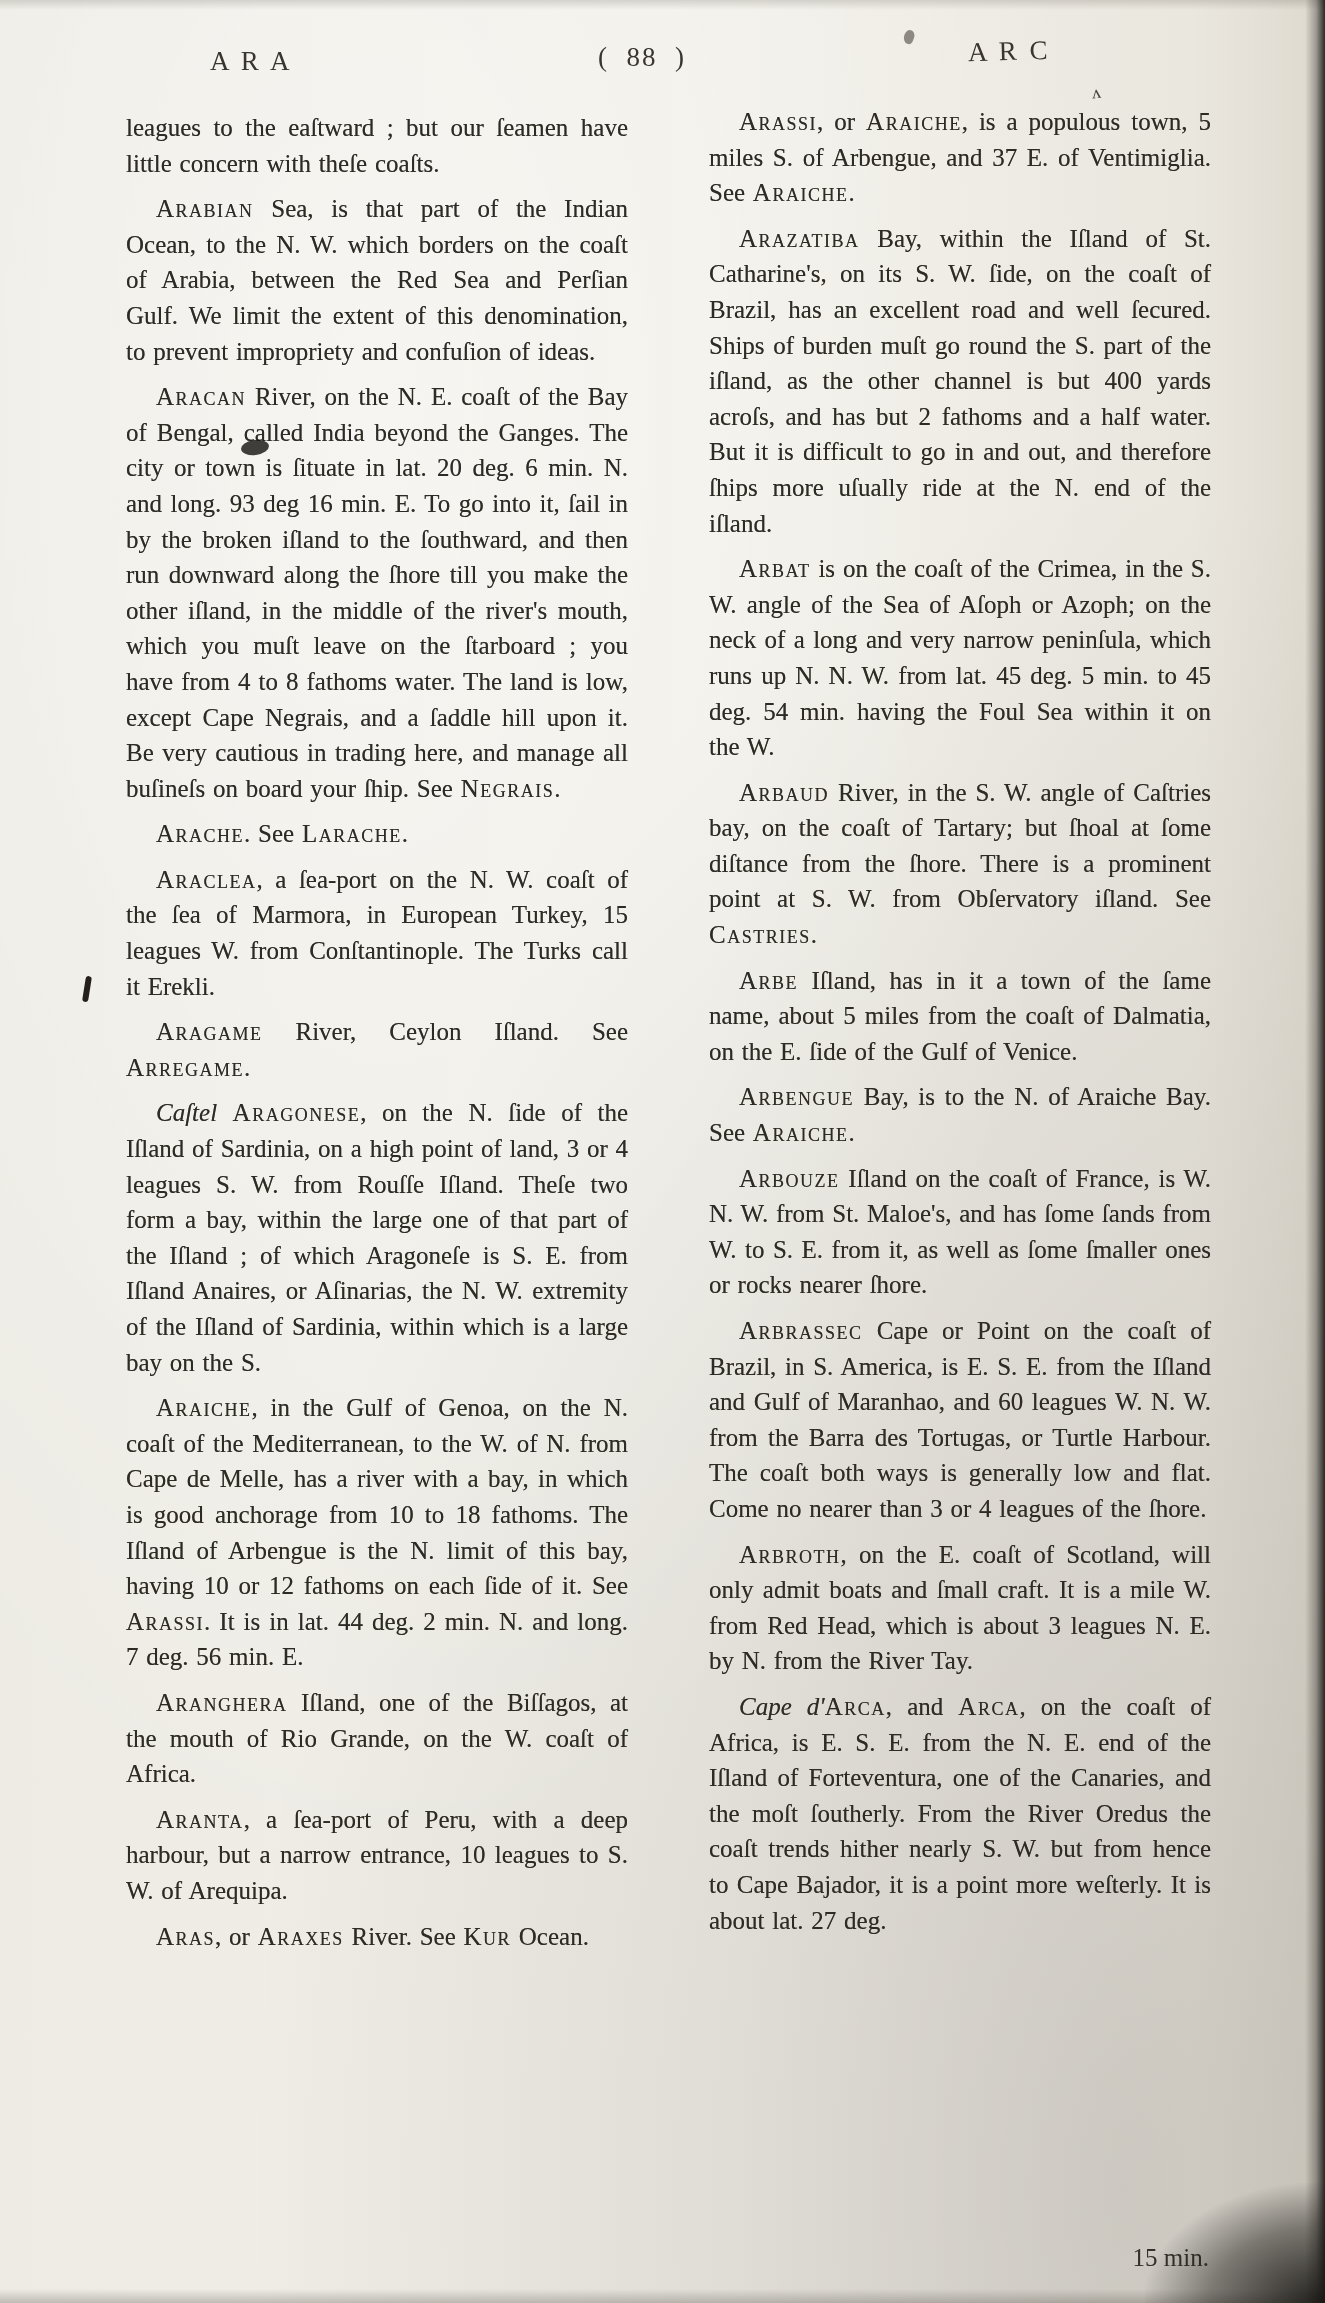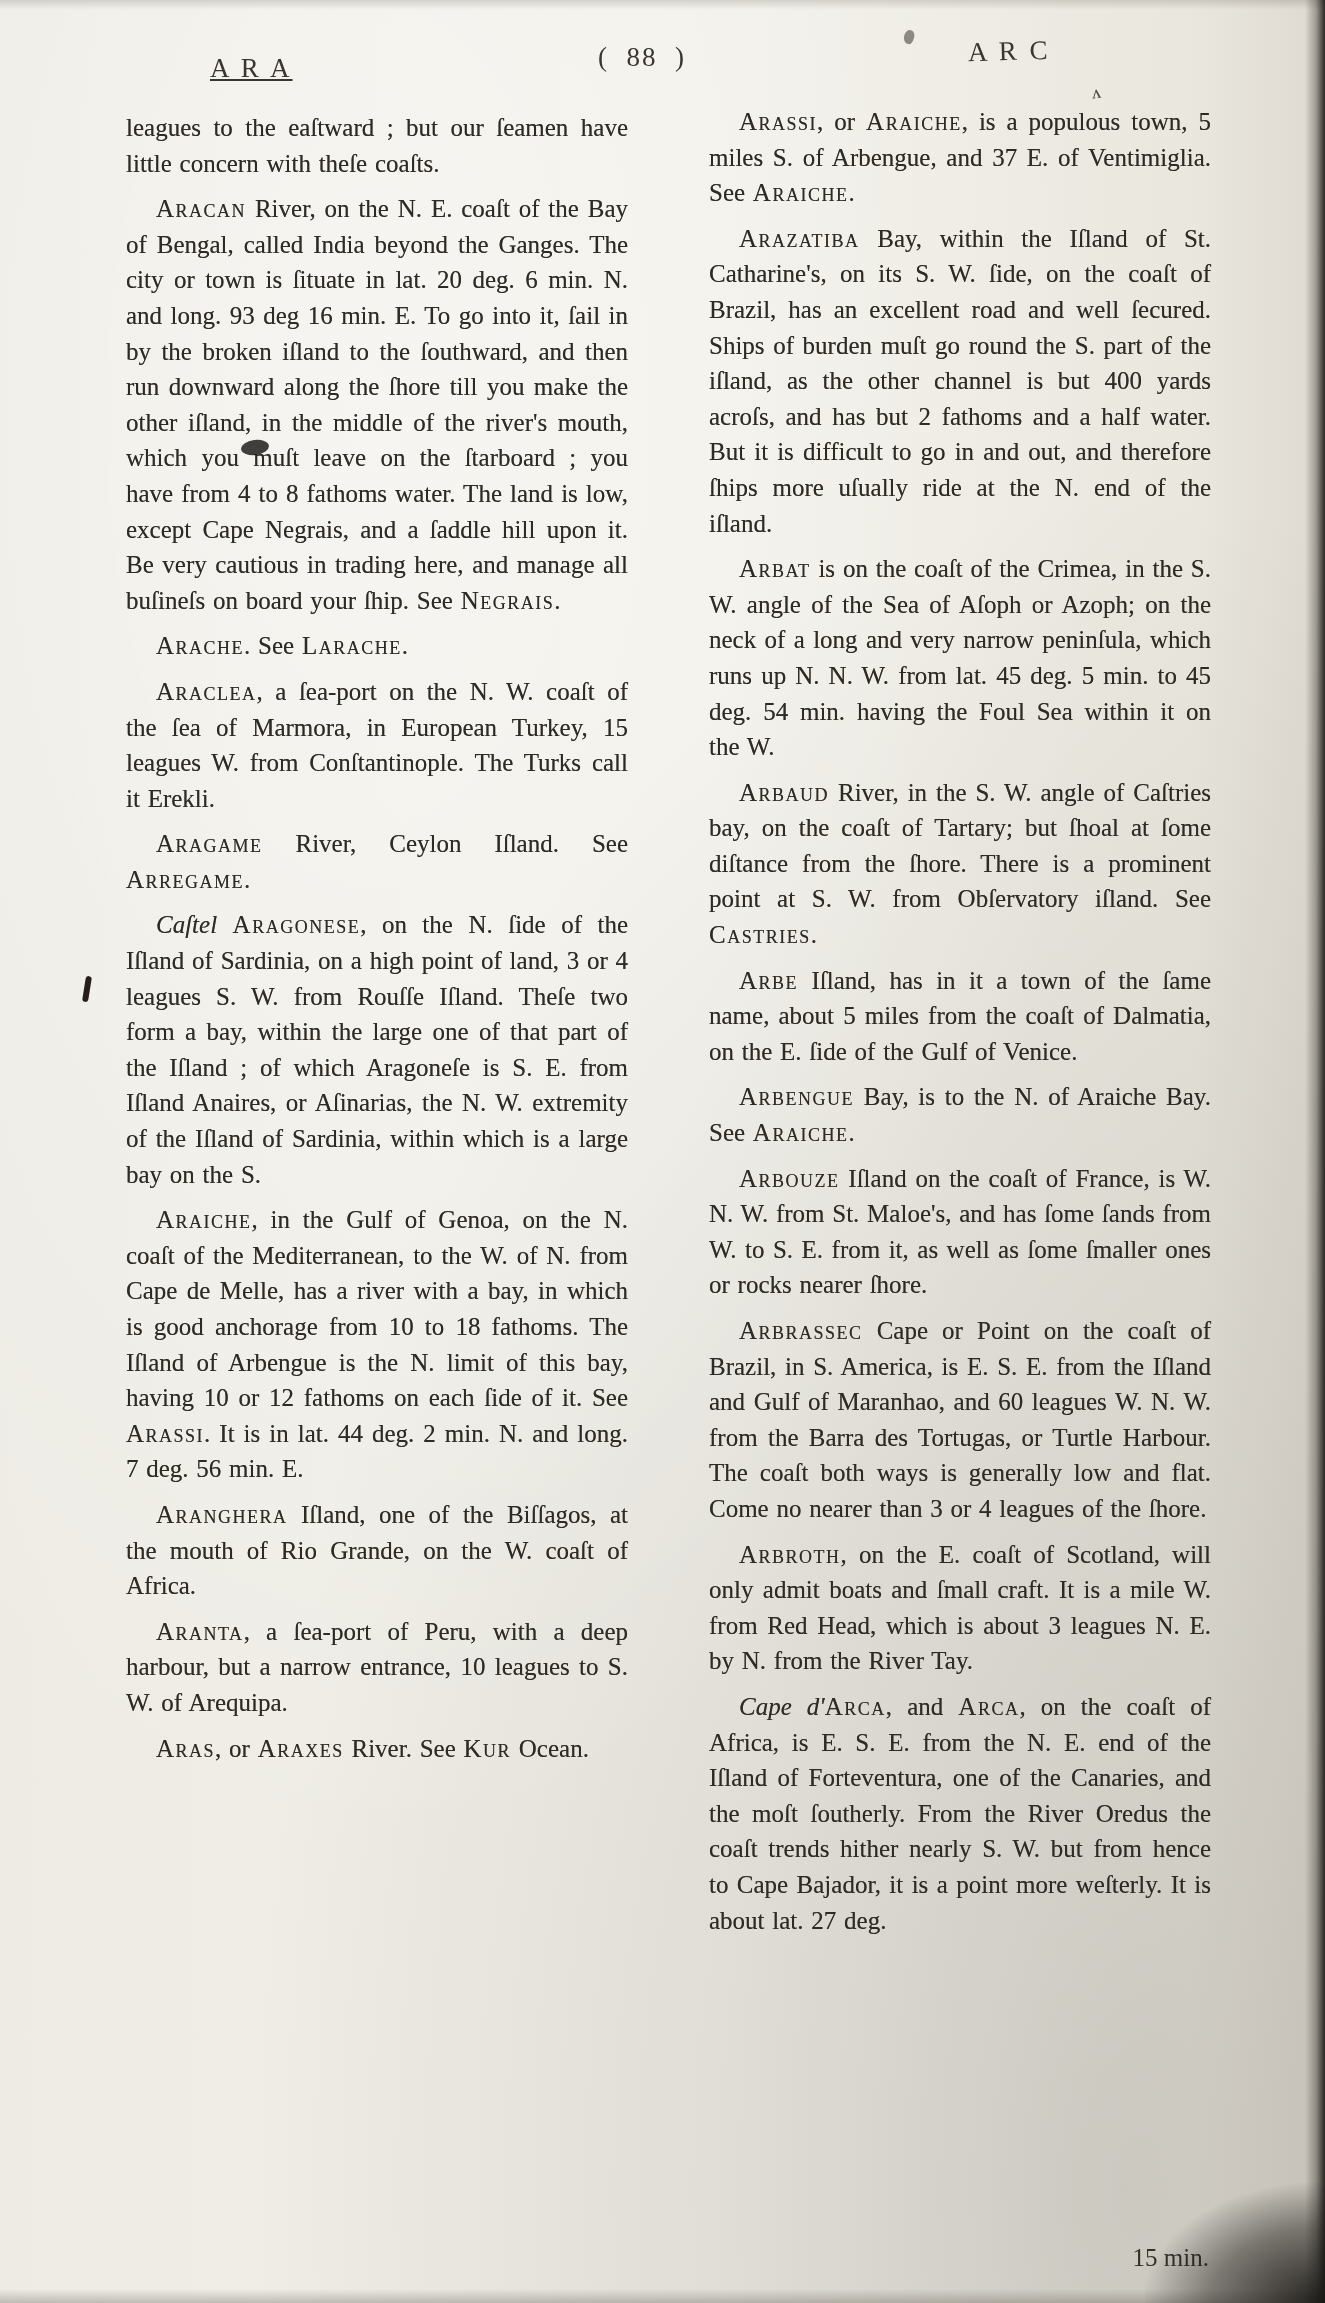--- a/index.html
+++ b/index.html
@@ -22,21 +22,21 @@
     hyphens: auto;
   }
 
   .hdr {
     position: absolute;
     font-size: 27px;
     color: #3a362f;
     letter-spacing: 3px;
     white-space: pre;
   }
-  .hdr-left   { left: 210px; top: 53px; text-decoration: underline; }
+  .hdr-left   { left: 210px; top: 46px; }
   .hdr-center { left: 550px; top: 42px; letter-spacing: 2px; margin-left: 48px; }
   .hdr-right  { left: 968px; top: 36px; transform: rotate(-1.6deg); }
 
   .col {
     position: absolute;
     width: 522px;
     font-size: 25px;
     line-height: 35.6px;
     text-align: justify;
     word-spacing: 1.5px;
@@ -101,20 +101,21 @@
 <body>
 
 <div class="page">
 
   <div class="hdr hdr-left">A R A</div>
   <div class="hdr hdr-center">(  88  )</div>
   <div class="hdr hdr-right">A R C</div>
 
   <div class="col col-left">
       <p class="para cont"><span class="seg-n">leagues to the eaſtward ; but our ſeamen have little concern with theſe coaſts.</span></p>
+      <p class="para entry"><span class="seg-sc">Arabian</span><span class="seg-n"> Sea, is that part of the Indian Ocean, to the N. W. which borders on the coaſt of Arabia, between the Red Sea and Perſian Gulf.  We limit the extent of this denomination, to prevent impropriety and confuſion of ideas.</span></p>
       <p class="para entry"><span class="seg-sc">Aracan</span><span class="seg-n"> River, on the N. E. coaſt of the Bay of Bengal, called India beyond the Ganges.  The city or town is ſituate in lat. 20 deg. 6 min. N. and long. 93 deg 16 min. E.  To go into it, ſail in by the broken iſland to the ſouthward, and then run downward along the ſhore till you make the other iſland, in the middle of the river's mouth, which you muſt leave on the ſtarboard ; you have from 4 to 8 fathoms water.  The land is low, except Cape Negrais, and a ſaddle hill upon it.  Be very cautious in trading here, and manage all buſineſs on board your ſhip.  See </span><span class="seg-sc">Negrais</span><span class="seg-n">.</span></p>
       <p class="para entry"><span class="seg-sc">Arache</span><span class="seg-n">.  See </span><span class="seg-sc">Larache</span><span class="seg-n">.</span></p>
       <p class="para entry"><span class="seg-sc">Araclea</span><span class="seg-n">, a ſea-port on the N. W. coaſt of the ſea of Marmora, in European Turkey, 15 leagues W. from Conſtantinople.  The Turks call it Erekli.</span></p>
       <p class="para entry"><span class="seg-sc">Aragame</span><span class="seg-n"> River, Ceylon Iſland.  See </span><span class="seg-sc">Arregame</span><span class="seg-n">.</span></p>
       <p class="para entry"><span class="seg-i">Caſtel</span><span class="seg-n"> </span><span class="seg-sc">Aragonese</span><span class="seg-n">, on the N. ſide of the Iſland of Sardinia, on a high point of land, 3 or 4 leagues S. W. from Rouſſe Iſland.  Theſe two form a bay, within the large one of that part of the Iſland ; of which Aragoneſe is S. E. from Iſland Anaires, or Aſinarias, the N. W. extremity of the Iſland of Sardinia, within which is a large bay on the S.</span></p>
       <p class="para entry"><span class="seg-sc">Araiche</span><span class="seg-n">, in the Gulf of Genoa, on the N. coaſt of the Mediterranean, to the W. of N. from Cape de Melle, has a river with a bay, in which is good anchorage from 10 to 18 fathoms.  The Iſland of Arbengue is the N. limit of this bay, having 10 or 12 fathoms on each ſide of it.  See </span><span class="seg-sc">Arassi</span><span class="seg-n">.  It is in lat. 44 deg. 2 min. N. and long. 7 deg. 56 min. E.</span></p>
       <p class="para entry"><span class="seg-sc">Aranghera</span><span class="seg-n"> Iſland, one of the Biſſagos, at the mouth of Rio Grande, on the W. coaſt of Africa.</span></p>
       <p class="para entry"><span class="seg-sc">Aranta</span><span class="seg-n">, a ſea-port of Peru, with a deep harbour, but a narrow entrance, 10 leagues to S. W. of Arequipa.</span></p>
       <p class="para entry"><span class="seg-sc">Aras</span><span class="seg-n">, or </span><span class="seg-sc">Araxes</span><span class="seg-n"> River.  See </span><span class="seg-sc">Kur</span><span class="seg-n"> Ocean.</span></p>
     </div>

